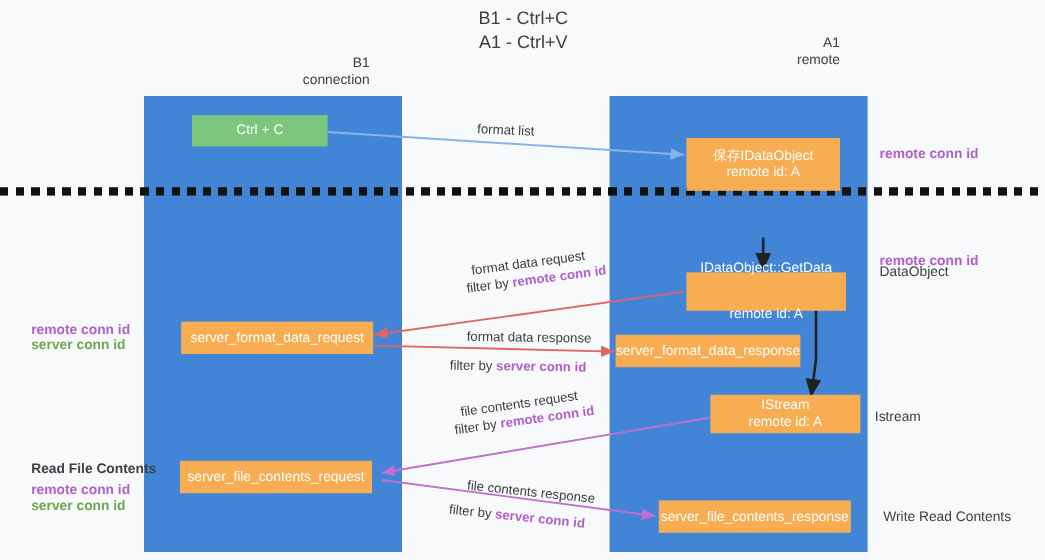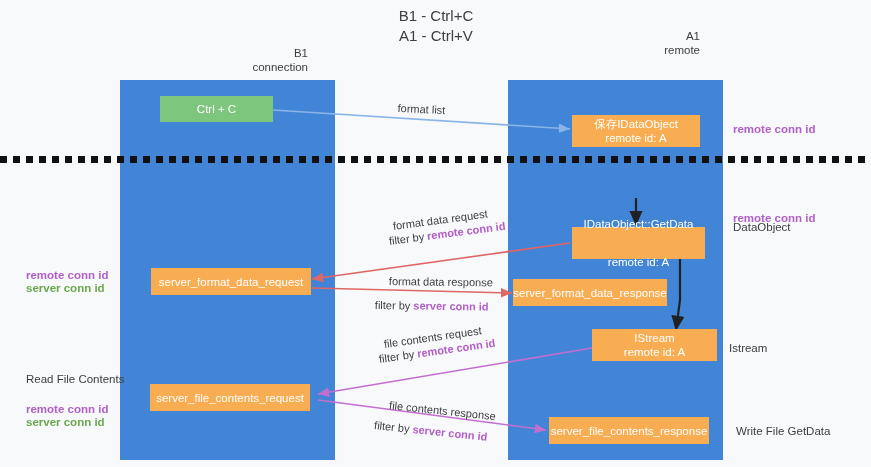--- a/index.html
+++ b/index.html
@@ -121,21 +121,21 @@
 
     <line x1="318" y1="400" x2="546" y2="430" stroke="#c26fd0" stroke-width="1.6" marker-end="url(#ah-mag)"></line>
   </svg>
 
   <div class="dash-line"></div>
 
   <div class="node green" style="left:160px;top:96px;width:113px;height:26px;">
     <span>Ctrl + C</span>
   </div>
 
-  <div class="node orange" style="left:572px;top:115px;width:128px;height:32px;">
+  <div class="node orange" style="left:572px;top:115px;width:128px;height:44px;">
     <span>保存IDataObject</span>
     <span>remote id: A</span>
   </div>
 
 
   <div class="node orange" style="left:572px;top:227px;width:133px;height:32px;gap:24px;">
     <span>IDataObject::GetData</span>
     <span>remote id: A</span>
   </div>
 
@@ -193,22 +193,22 @@
   </div>
 
   <div class="side-label purple" style="left:733px;top:122px;">remote conn id</div>
 
   <div class="side-label purple" style="left:733px;top:211px;">remote conn id</div>
 
   <div class="side-label plain" style="left:733px;top:220px;">DataObject</div>
 
   <div class="side-label plain" style="left:729px;top:341px;">Istream</div>
 
-  <div class="side-label plain" style="left:736px;top:424px;">Write File GetData</div>
+  <div class="side-label plain" style="left:736px;top:424px;">Write Read Contents</div>
 
   <div class="side-label purple" style="left:26px;top:268px;">remote conn id</div>
   <div class="side-label green-t" style="left:26px;top:281px;">server conn id</div>
 
-  <div class="side-label plain" style="left:26px;top:372px;">Read File Contents</div>
+  <div class="side-label plain" style="left:26px;top:384px;font-weight:bold;">Read File Contents</div>
   <div class="side-label purple" style="left:26px;top:402px;">remote conn id</div>
   <div class="side-label green-t" style="left:26px;top:415px;">server conn id</div>
 
 </div>
 
 </body></html>

